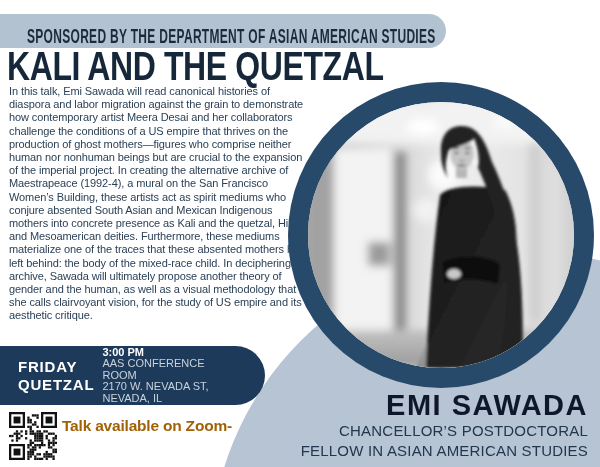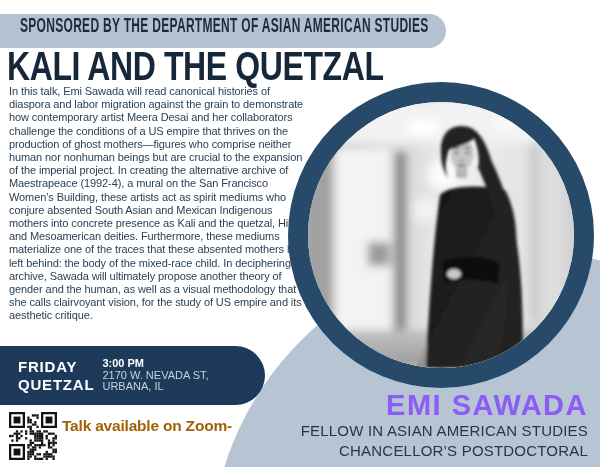--- a/index.html
+++ b/index.html
@@ -19,21 +19,21 @@
     border-radius:50%;
     background:#b7c4d3;
   }
 
   
   .pill {
     position:absolute; left:0; top:14px;
     width:446px; height:34px;
     background:#b3c2d1;
     border-radius:0 17px 17px 0;
-    display:flex; align-items:flex-start;
+    display:flex; align-items:flex-end;padding-left:7px;
   }
   .pill-text {
     display:inline-block;
     margin-left:20px;
     font-size:20px; font-weight:bold;
     letter-spacing:.5px;
     color:#1c2b3c;
     white-space:nowrap;
     transform:scaleX(.60);
     transform-origin:left center;
@@ -116,21 +116,21 @@
   }
 
   
   .speaker {
     position:absolute; right:12px; top:390px;
     text-align:right;
   }
   .speaker-name {
     font-size:29px; line-height:30px; font-weight:bold;
     letter-spacing:1.5px;
-    color:#8b5cf6;
+    color:#0f172a;
     white-space:nowrap;
   }
   .speaker-role {
     margin-top:3px;
     font-size:15px; line-height:16.5px;
     letter-spacing:.2px;
     color:#22374e;
     white-space:nowrap;
   }
 </style>
@@ -240,22 +240,23 @@
   </div>
 </div>
 
 <div class="date-box">
   <div class="date-col">
     <div>FRIDAY</div>
     <div>QUETZAL</div>
   </div>
   <div class="venue-col">
     <div class="venue-time">3:00 PM</div>
+    <div>AAS CONFERENCE ROOM</div>
     <div>2170 W. NEVADA ST,</div>
-    <div>URBANA, IL</div>
+    <div>NEVADA, IL</div>
   </div>
 </div>
 
 <div class="qr">
   <svg viewBox="0 0 21 21">
     <rect x="0" y="0" width="21" height="21" fill="#ffffff"></rect>
     <g fill="#111111">
 
       <path d="M0 0h7v7h-7z M1 1v5h5v-5z" fill-rule="evenodd"></path>
       <rect x="2" y="2" width="3" height="3"></rect>
@@ -392,15 +393,15 @@
     </g>
   </svg>
 </div>
 
 <div class="zoom-note">
   <div>Talk available on Zoom-</div>
 </div>
 
 <div class="speaker">
   <div class="speaker-name">EMI SAWADA</div>
+  <div class="speaker-role">CHANCELLOR’S POSTDOCTORAL</div>
   <div class="speaker-role">FELLOW IN ASIAN AMERICAN STUDIES</div>
-  <div class="speaker-role">CHANCELLOR’S POSTDOCTORAL</div>
 </div>
 
 </body></html>

